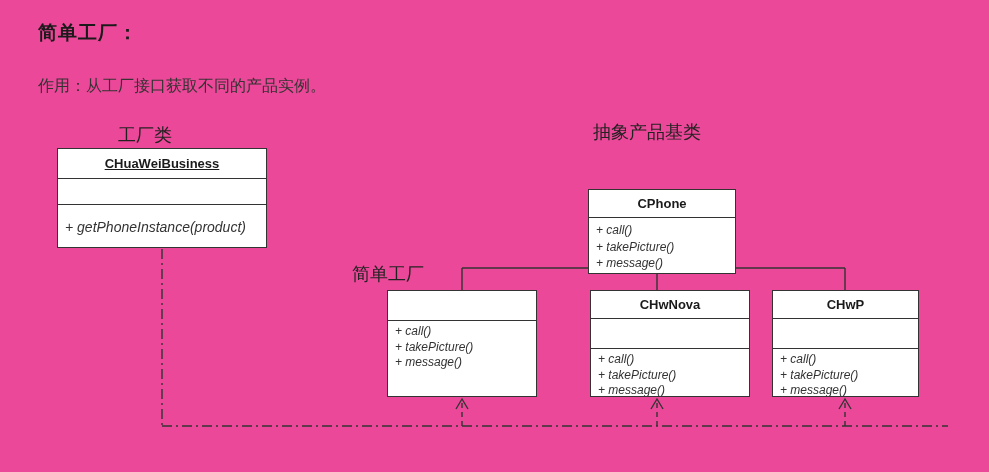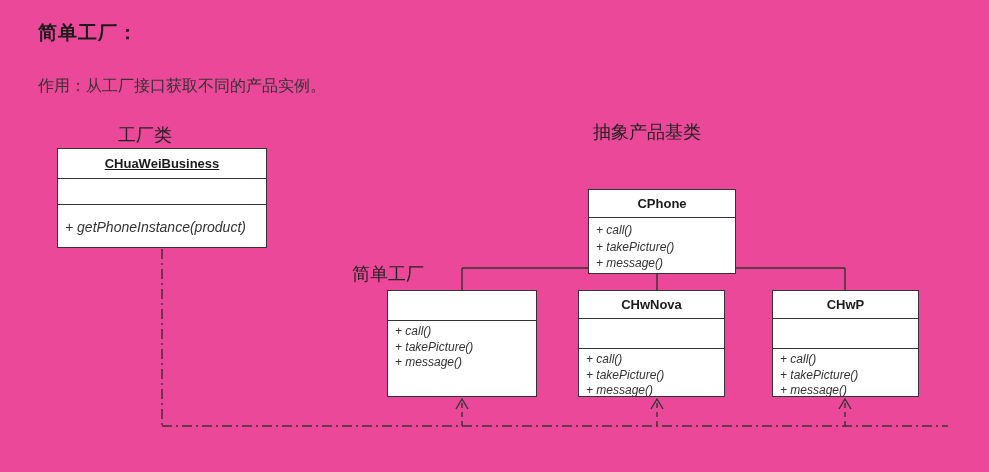--- a/index.html
+++ b/index.html
@@ -125,21 +125,21 @@
 
   <div class="uml-class" style="left:387px; top:290px; width:150px; height:107px;">
     <div class="uml-attrs" style="height:30px;"></div>
     <div class="uml-methods">
       <div class="uml-method">+ call()</div>
       <div class="uml-method">+ takePicture()</div>
       <div class="uml-method">+ message()</div>
     </div>
   </div>
 
-  <div class="uml-class" style="left:578px; top:290px; width:147px; height:107px;">
+  <div class="uml-class" style="left:590px; top:290px; width:160px; height:107px;">
     <div class="uml-title" style="height:28px;">CHwNova</div>
     <div class="uml-attrs" style="height:30px;"></div>
     <div class="uml-methods">
       <div class="uml-method">+ call()</div>
       <div class="uml-method">+ takePicture()</div>
       <div class="uml-method">+ message()</div>
     </div>
   </div>
 
   <div class="uml-class" style="left:772px; top:290px; width:147px; height:107px;">

